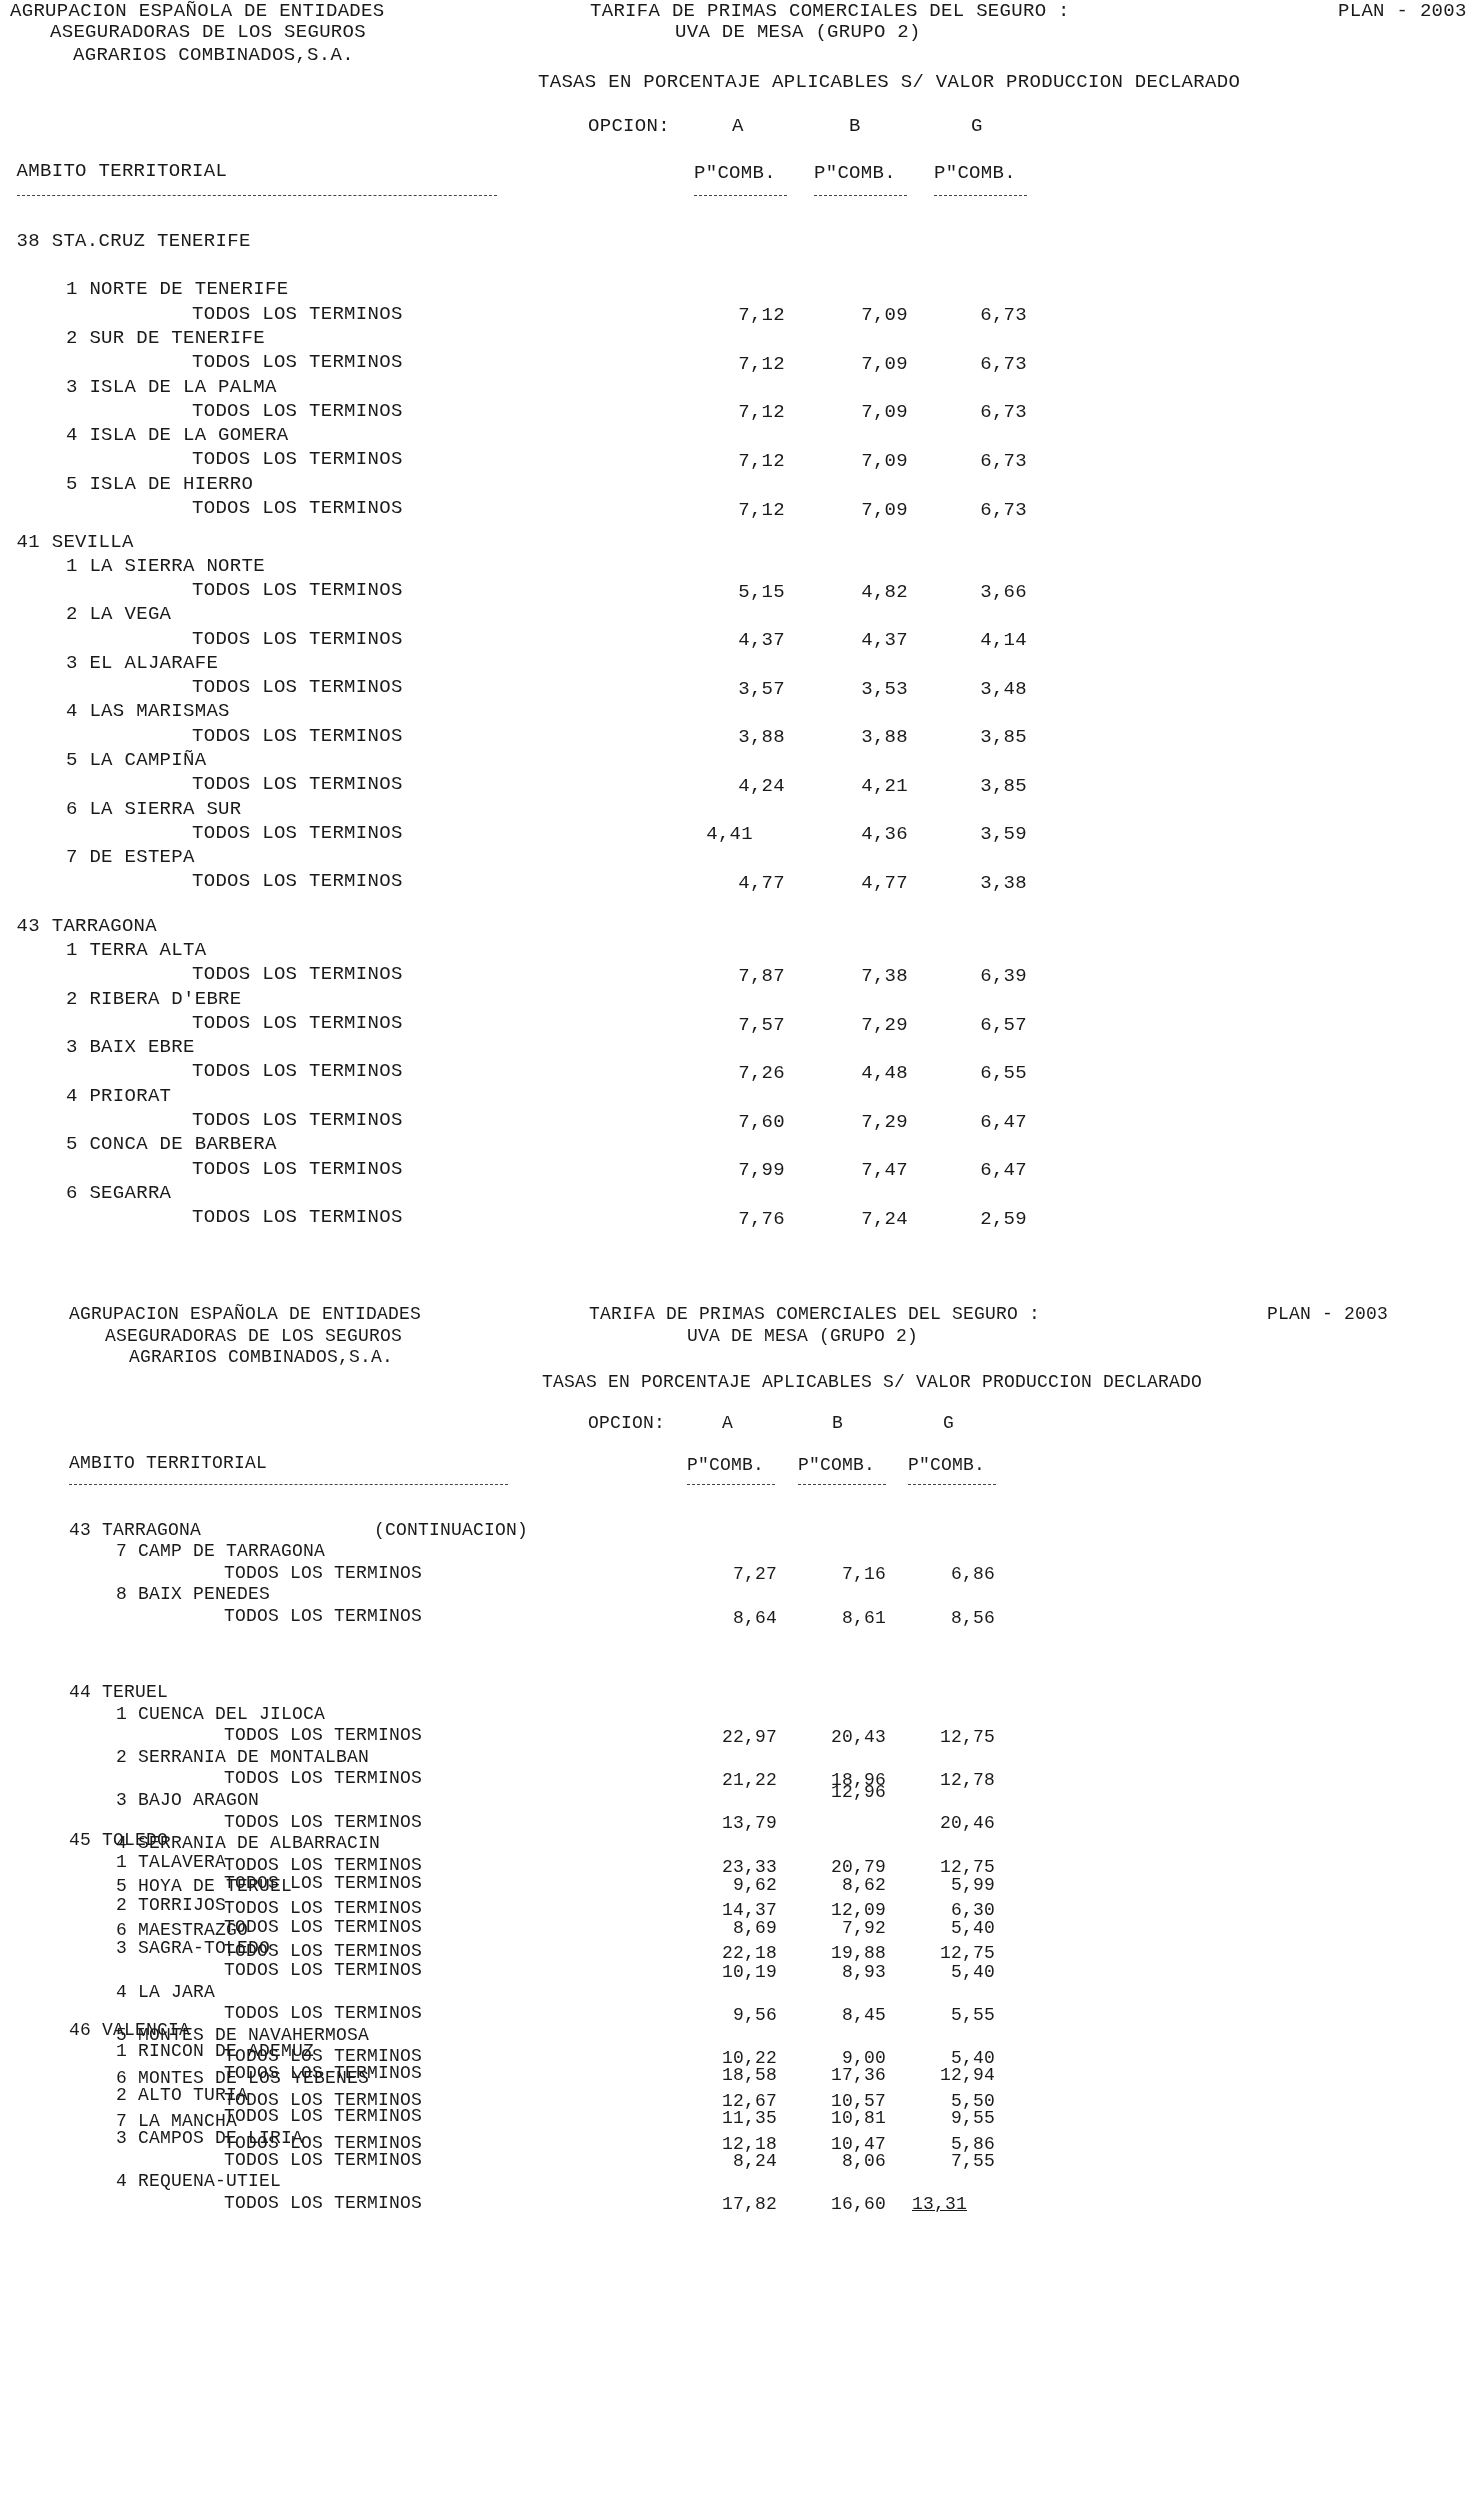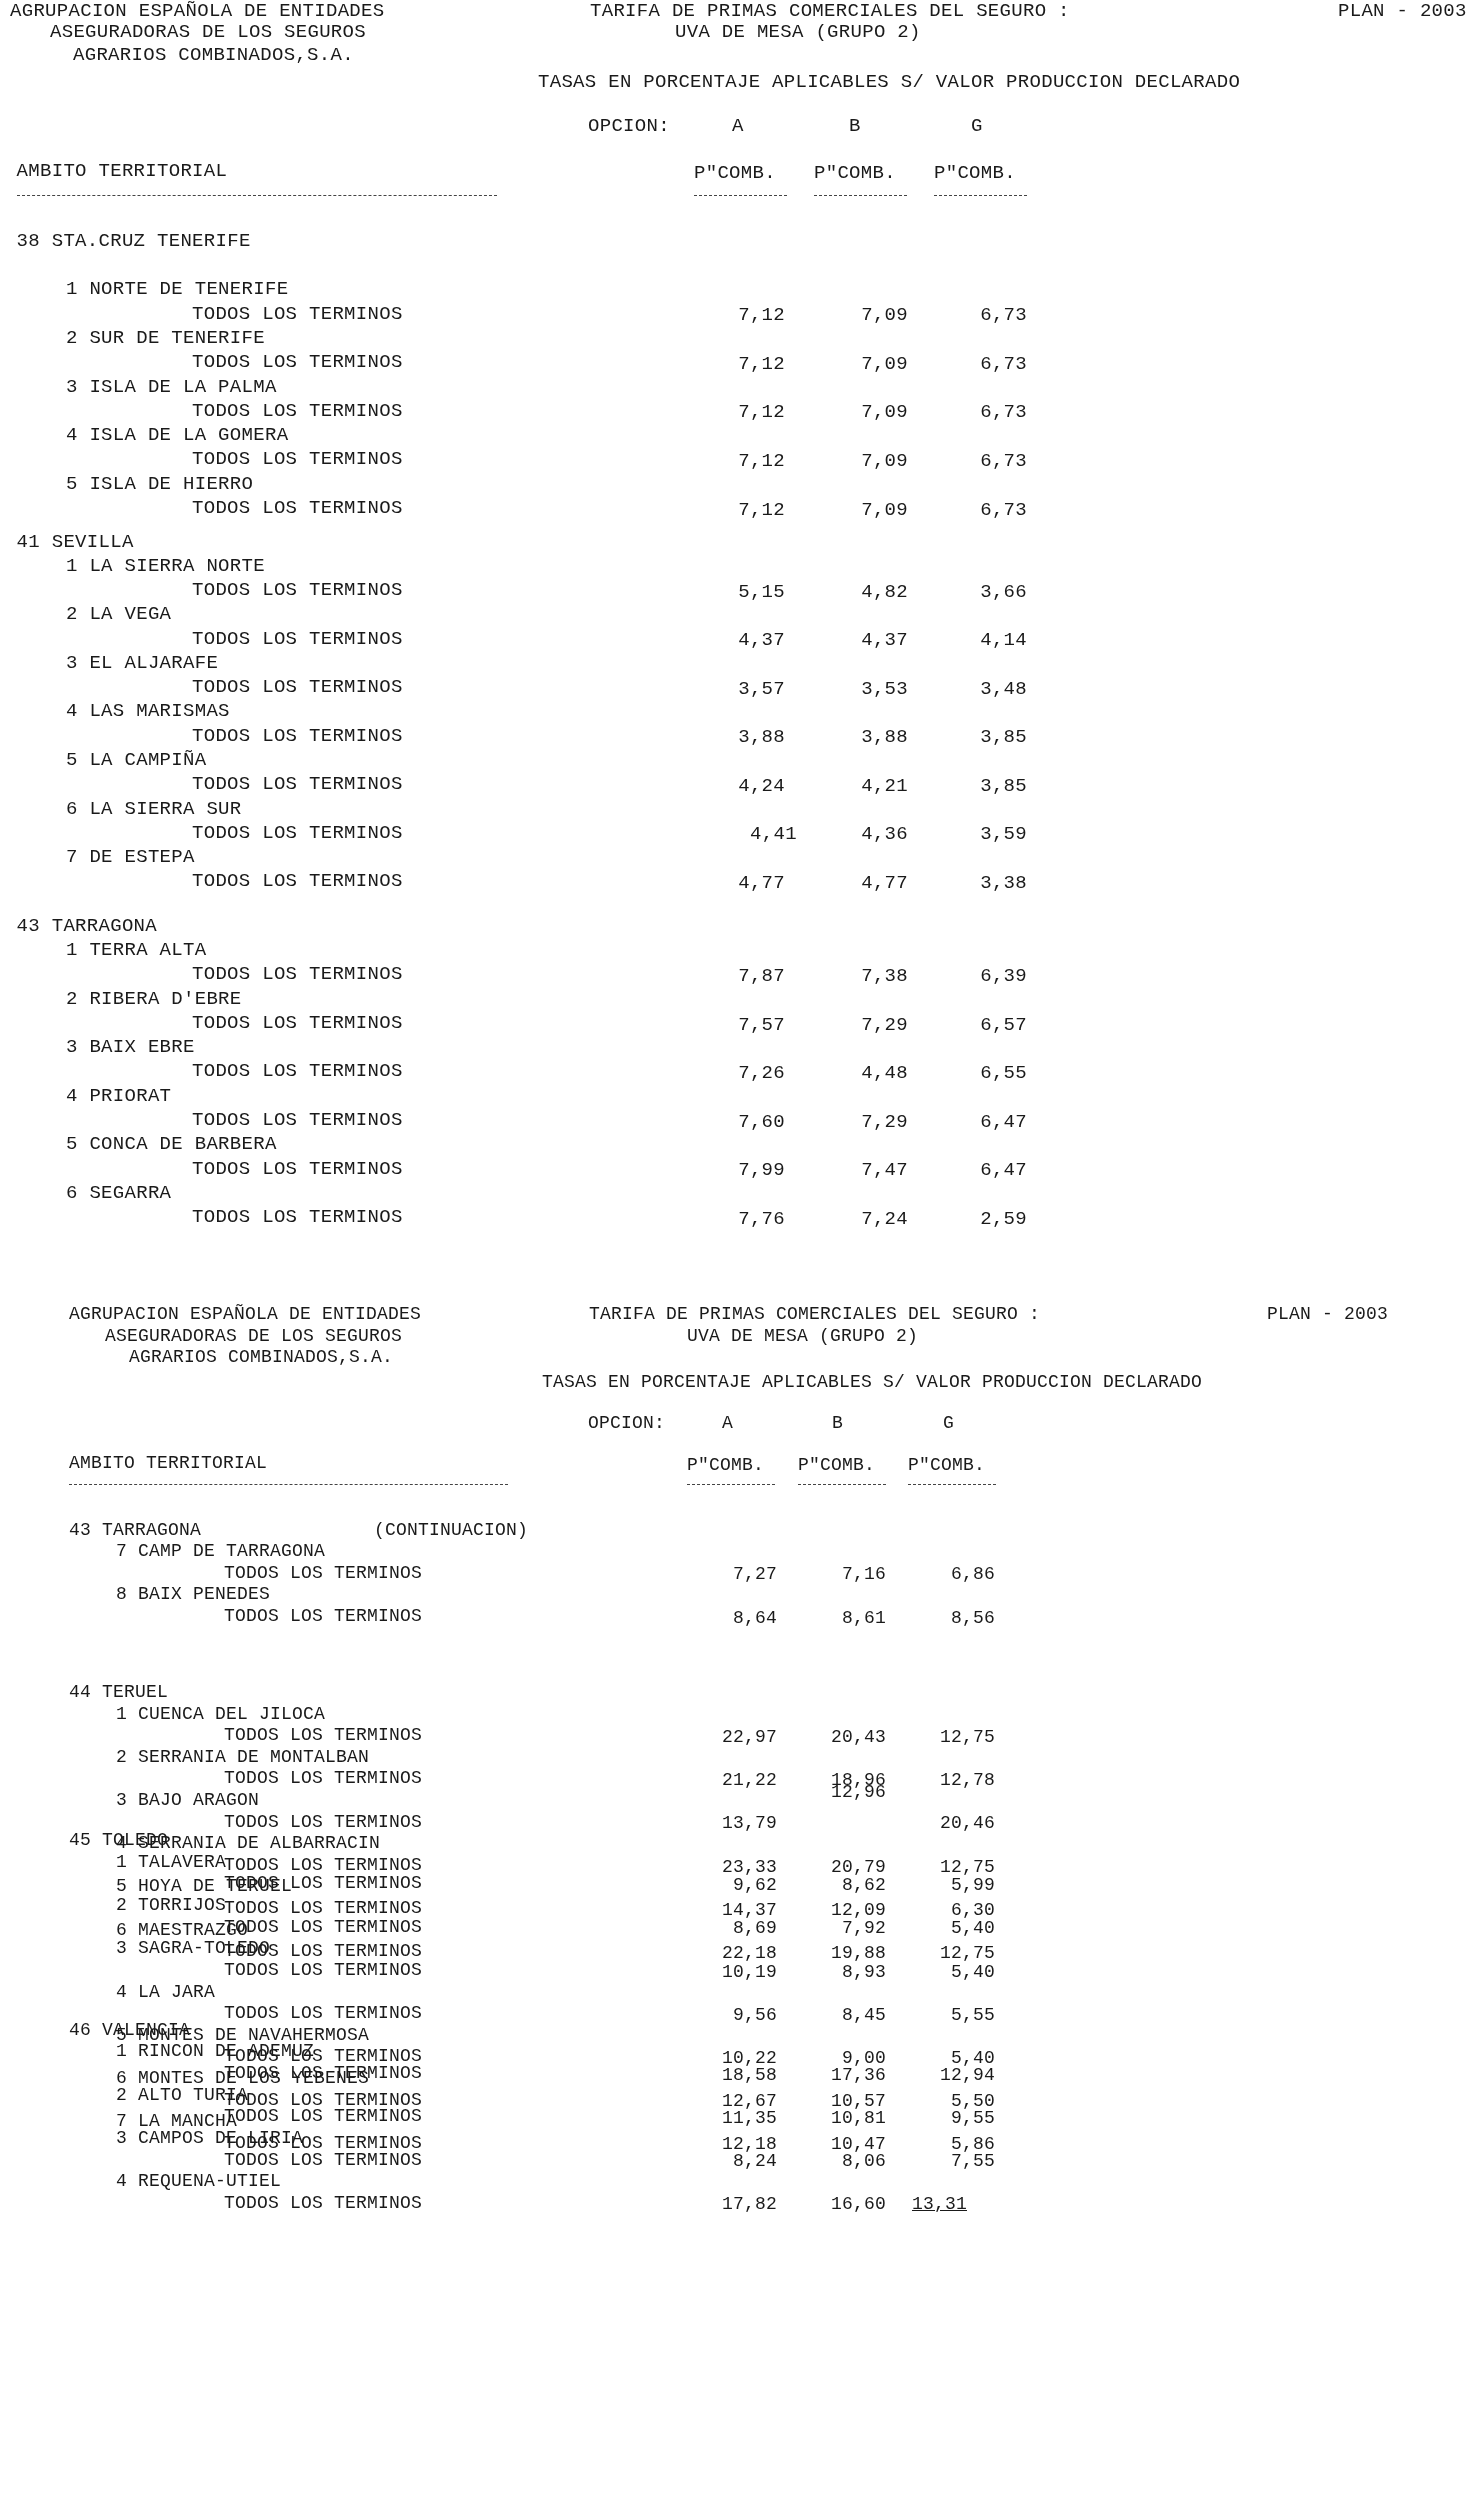--- a/index.html
+++ b/index.html
@@ -95,21 +95,21 @@
       <div class="t num" style="left: 694px; top: 728px; width: 91px;">3,88</div>
       <div class="t num" style="left: 817px; top: 728px; width: 91px;">3,88</div>
       <div class="t num" style="left: 936px; top: 728px; width: 91px;">3,85</div>
       <div class="t" style="left: 66px; top: 751px;">5 LA CAMPIÑA</div>
       <div class="t" style="left: 192px; top: 775px;">TODOS LOS TERMINOS</div>
       <div class="t num" style="left: 694px; top: 777px; width: 91px;">4,24</div>
       <div class="t num" style="left: 817px; top: 777px; width: 91px;">4,21</div>
       <div class="t num" style="left: 936px; top: 777px; width: 91px;">3,85</div>
       <div class="t" style="left: 66px; top: 800px;">6 LA SIERRA SUR</div>
       <div class="t" style="left: 192px; top: 824px;">TODOS LOS TERMINOS</div>
-      <div class="t num" style="left: 728px; top: 825px; width: 91px; text-align: center;">4,41</div>
+      <div class="t num" style="left: 662px; top: 825px; width: 91px;">4,41</div>
       <div class="t num" style="left: 817px; top: 825px; width: 91px;">4,36</div>
       <div class="t num" style="left: 936px; top: 825px; width: 91px;">3,59</div>
       <div class="t" style="left: 66px; top: 848px;">7 DE ESTEPA</div>
       <div class="t" style="left: 192px; top: 872px;">TODOS LOS TERMINOS</div>
       <div class="t num" style="left: 694px; top: 874px; width: 91px;">4,77</div>
       <div class="t num" style="left: 817px; top: 874px; width: 91px;">4,77</div>
       <div class="t num" style="left: 936px; top: 874px; width: 91px;">3,38</div>
       <div class="t" style="left: 16.6px; top: 917px;">43 TARRAGONA</div>
       <div class="t" style="left: 66px; top: 941px;">1 TERRA ALTA</div>
       <div class="t" style="left: 192px; top: 965px;">TODOS LOS TERMINOS</div>

